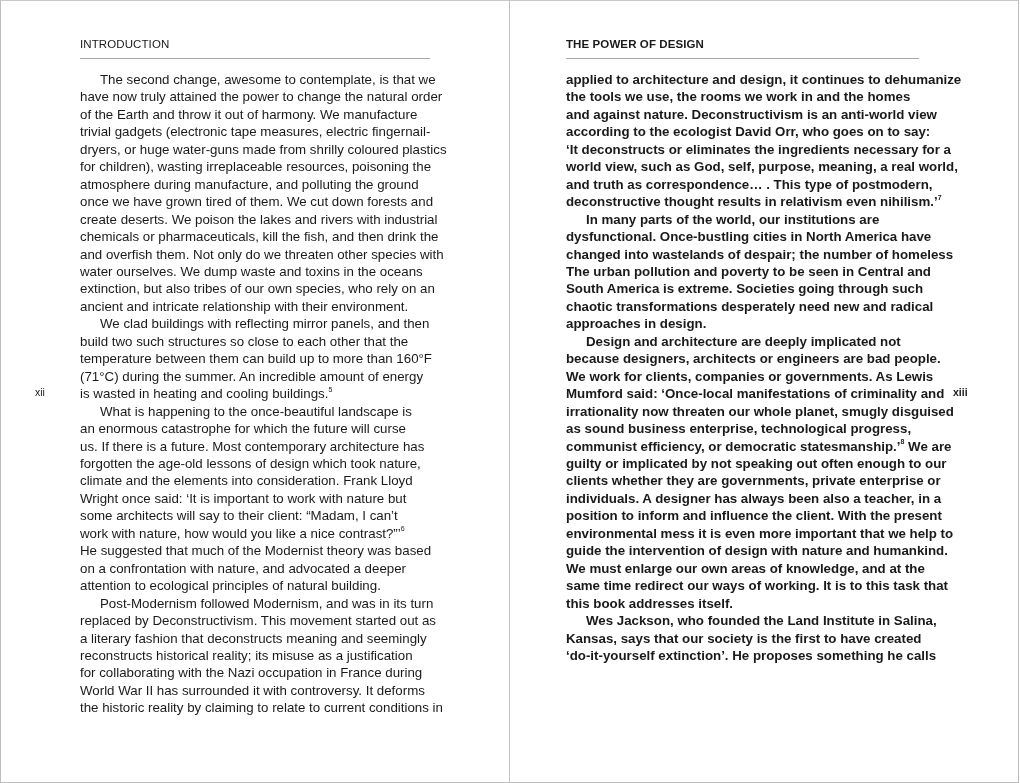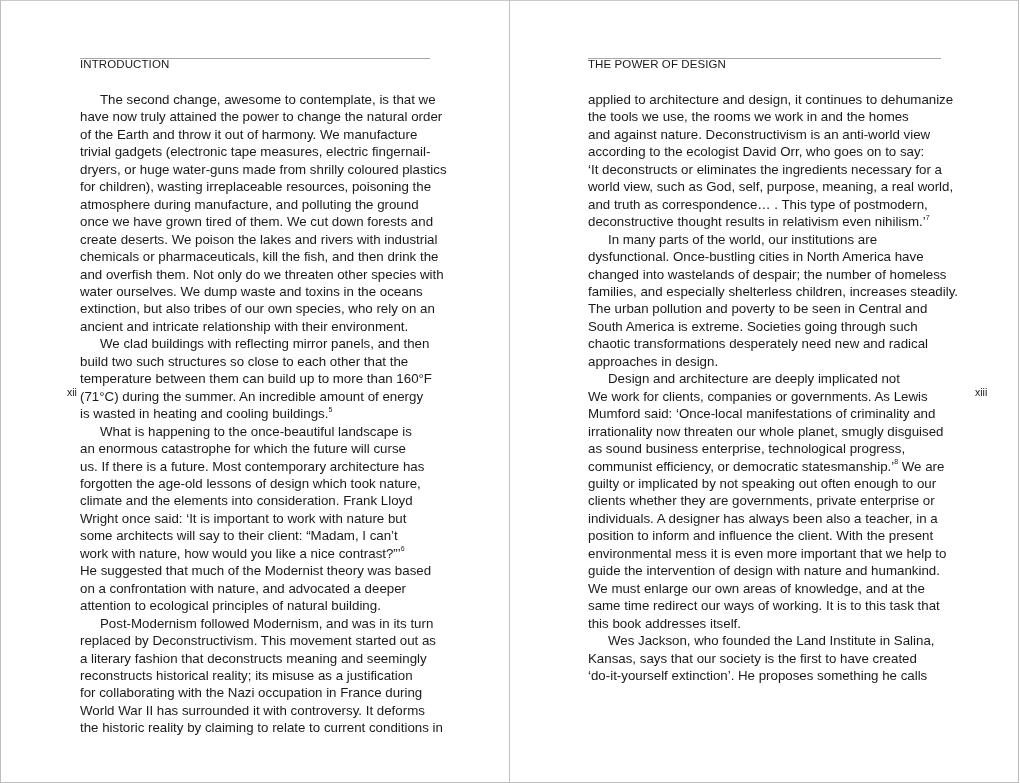--- a/index.html
+++ b/index.html
@@ -31,67 +31,65 @@
       width: 1px;
       height: 783px;
       background: #c2c2c2;
     }
     .page {
       position: absolute;
       top: 0;
       height: 783px;
     }
     .page.left { left: 0; width: 509px; }
-    .page.right { left: 510px; width: 507px; }
+    .page.right { left: 488px; width: 507px; font-weight: bold; }
     .running-head {
       position: absolute;
       top: 38px;
       font-size: 11.5px;
       letter-spacing: 0.1px;
       color: #1a1a1a;
-      margin-top: 20px;
     }
     .page.left .running-head { left: 80px; }
     .page.right .running-head { left: 78px; }
     .rule {
       position: absolute;
       top: 58px;
       height: 1px;
       background: #a8a8a8;
     }
     .page.left .rule { left: 80px; width: 350px; }
     .page.right .rule { left: 78px; width: 353px; }
     .body-text {
       position: absolute;
       top: 71px;
       font-size: 13.3px;
       line-height: 17.45px;
       color: #1a1a1a;
-      margin-top: 20px;
     }
     .page.left .body-text { left: 80px; width: 352px; }
     .page.right .body-text { left: 78px; width: 356px; }
     .line {
       display: block;
       white-space: nowrap;
     }
     .line.indent { padding-left: 20px; }
     sup {
       font-size: 7px;
       line-height: 0;
       position: relative;
       top: -1px;
     }
     .folio {
       position: absolute;
       top: 386px;
       font-size: 10.5px;
       color: #1a1a1a;
     }
-    .page.left .folio { left: 35px; margin-left: 32px; }
+    .page.left .folio { left: 35px; }
     .page.right .folio { left: 465px; }
   </style>
 </head>
 <body>
 
 <div class="spread"></div>
 <div class="gutter"></div>
 
 <div class="page left">
   <div class="running-head">INTRODUCTION</div>
@@ -146,26 +144,26 @@
       <span class="line"><span>the tools we use, the rooms we work in and the homes</span></span>
       <span class="line"><span>and against nature. Deconstructivism is an anti-world view</span></span>
       <span class="line"><span>according to the ecologist David Orr, who goes on to say:</span></span>
       <span class="line"><span>‘It deconstructs or eliminates the ingredients necessary for a</span></span>
       <span class="line"><span>world view, such as God, self, purpose, meaning, a real world,</span></span>
       <span class="line"><span>and truth as correspondence… . This type of postmodern,</span></span>
       <span class="line"><span>deconstructive thought results in relativism even nihilism.’</span><sup>7</sup></span>
       <span class="line indent"><span>In many parts of the world, our institutions are</span></span>
       <span class="line"><span>dysfunctional. Once-bustling cities in North America have</span></span>
       <span class="line"><span>changed into wastelands of despair; the number of homeless</span></span>
-      <span class="line"><span>families, and especially shelterless children, increases steadily.</span></span>
       <span class="line"><span>The urban pollution and poverty to be seen in Central and</span></span>
       <span class="line"><span>South America is extreme. Societies going through such</span></span>
       <span class="line"><span>chaotic transformations desperately need new and radical</span></span>
       <span class="line"><span>approaches in design.</span></span>
       <span class="line indent"><span>Design and architecture are deeply implicated not</span></span>
+      <span class="line"><span>because designers, architects or engineers are bad people.</span></span>
       <span class="line"><span>We work for clients, companies or governments. As Lewis</span></span>
       <span class="line"><span>Mumford said: ‘Once-local manifestations of criminality and</span></span>
       <span class="line"><span>irrationality now threaten our whole planet, smugly disguised</span></span>
       <span class="line"><span>as sound business enterprise, technological progress,</span></span>
       <span class="line"><span>communist efficiency, or democratic statesmanship.’</span><sup>8</sup><span> We are</span></span>
       <span class="line"><span>guilty or implicated by not speaking out often enough to our</span></span>
       <span class="line"><span>clients whether they are governments, private enterprise or</span></span>
       <span class="line"><span>individuals. A designer has always been also a teacher, in a</span></span>
       <span class="line"><span>position to inform and influence the client. With the present</span></span>
       <span class="line"><span>environmental mess it is even more important that we help to</span></span>

